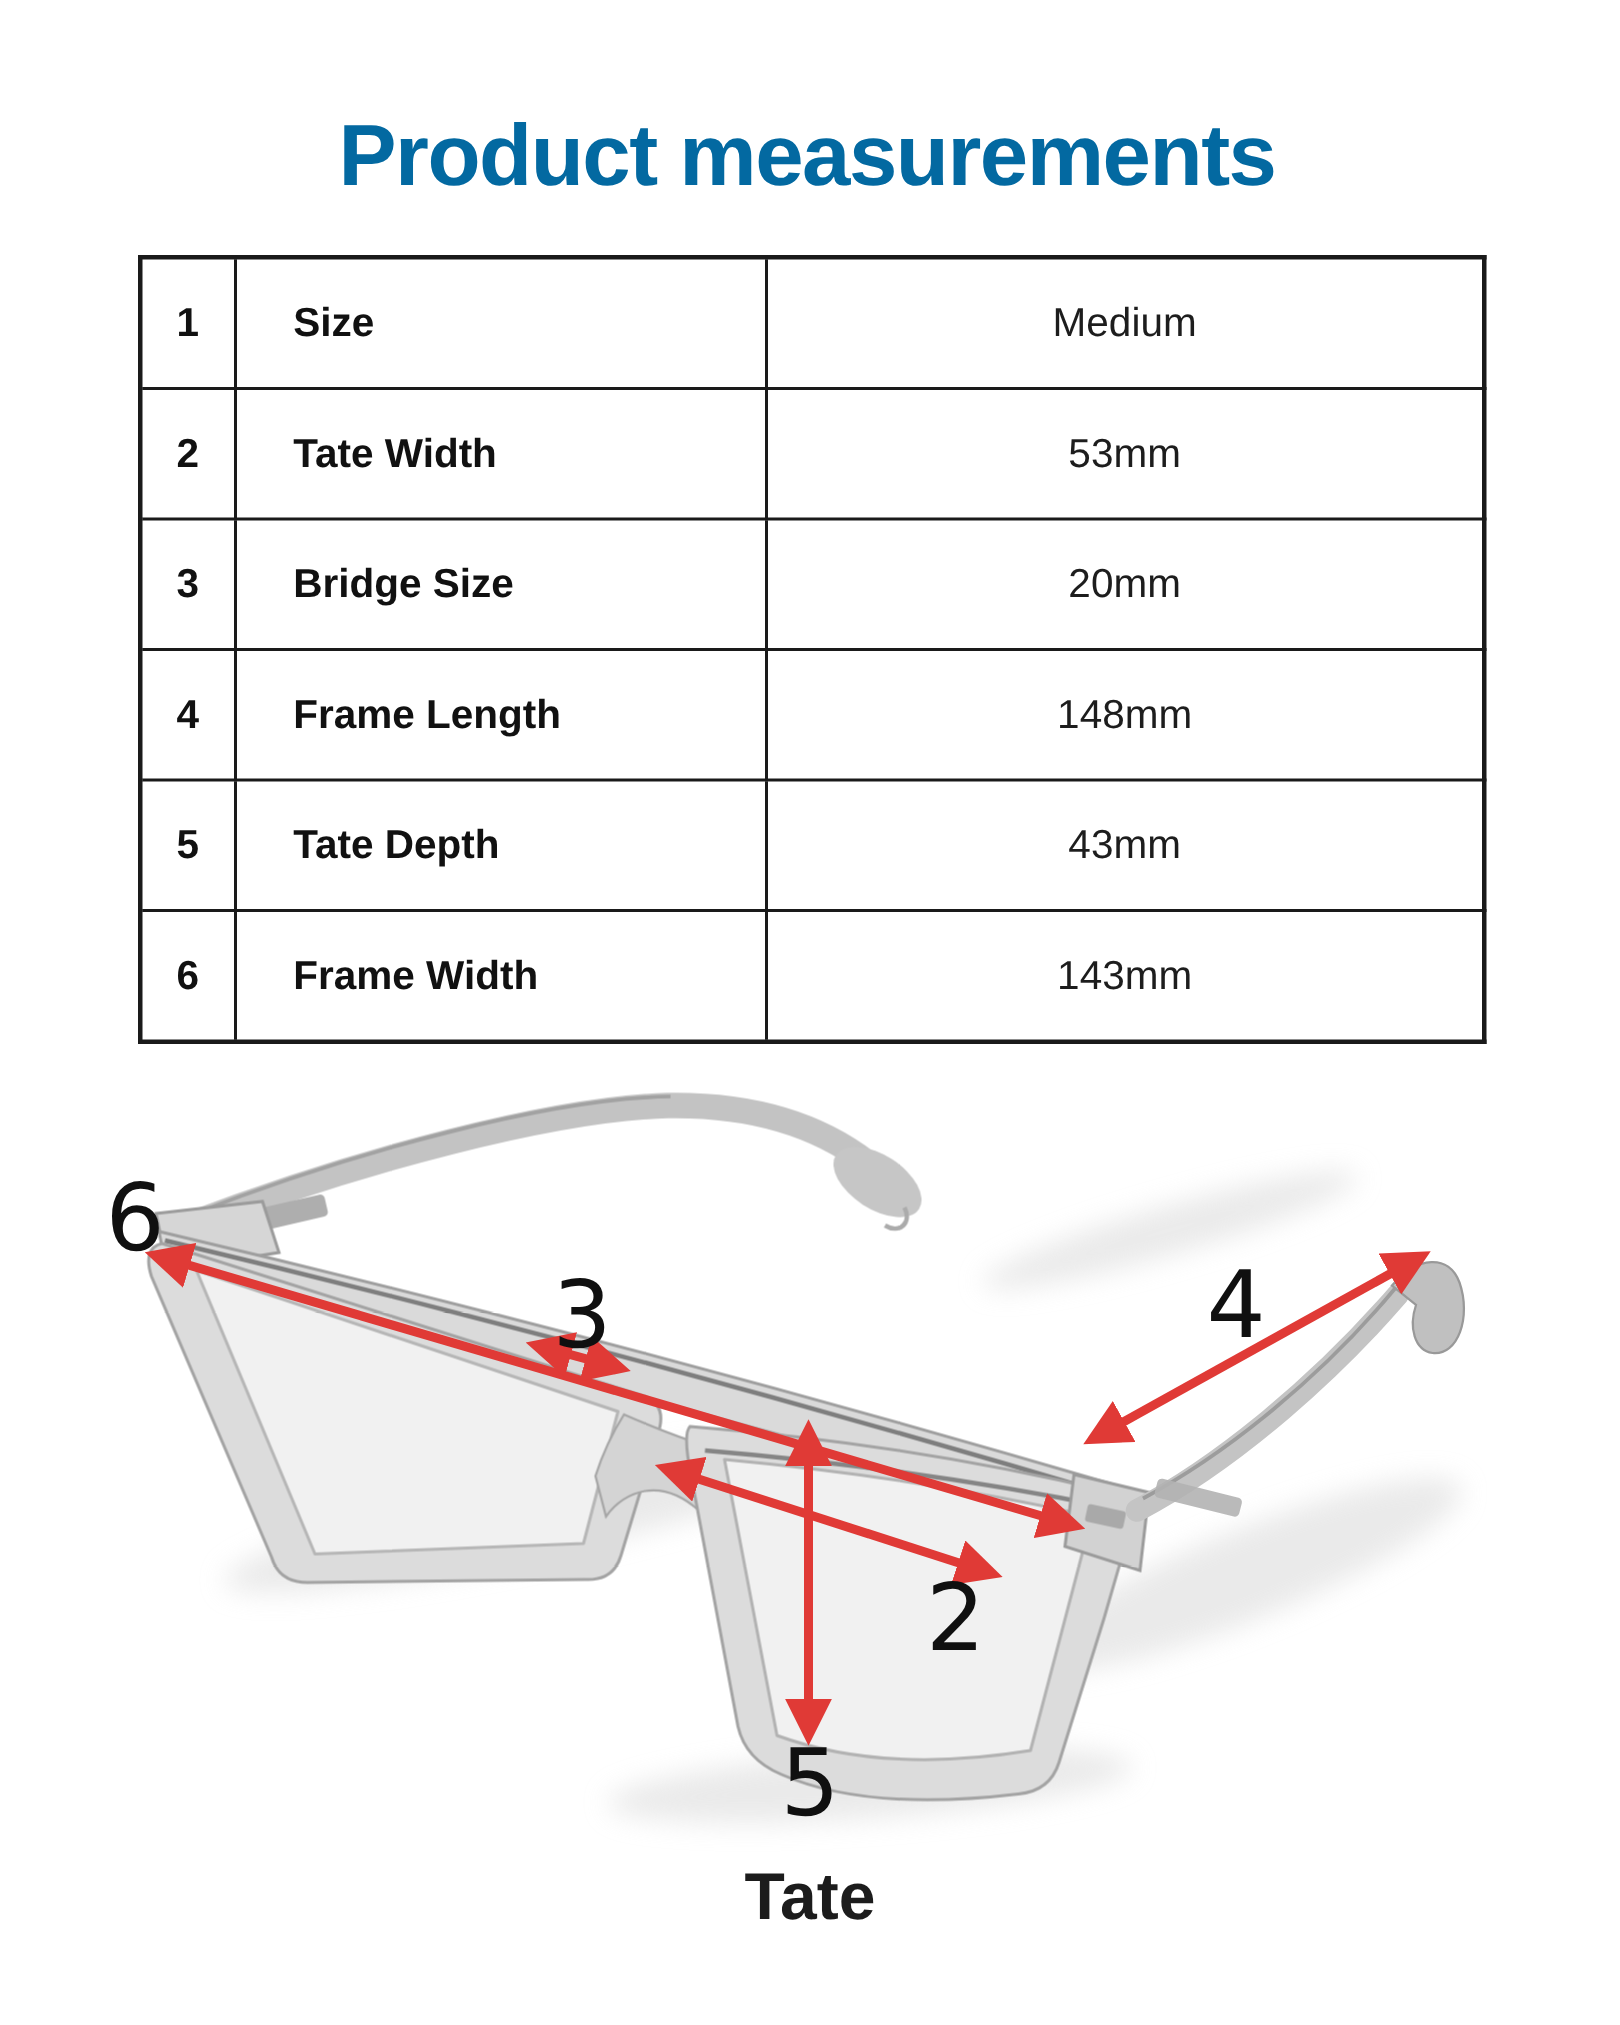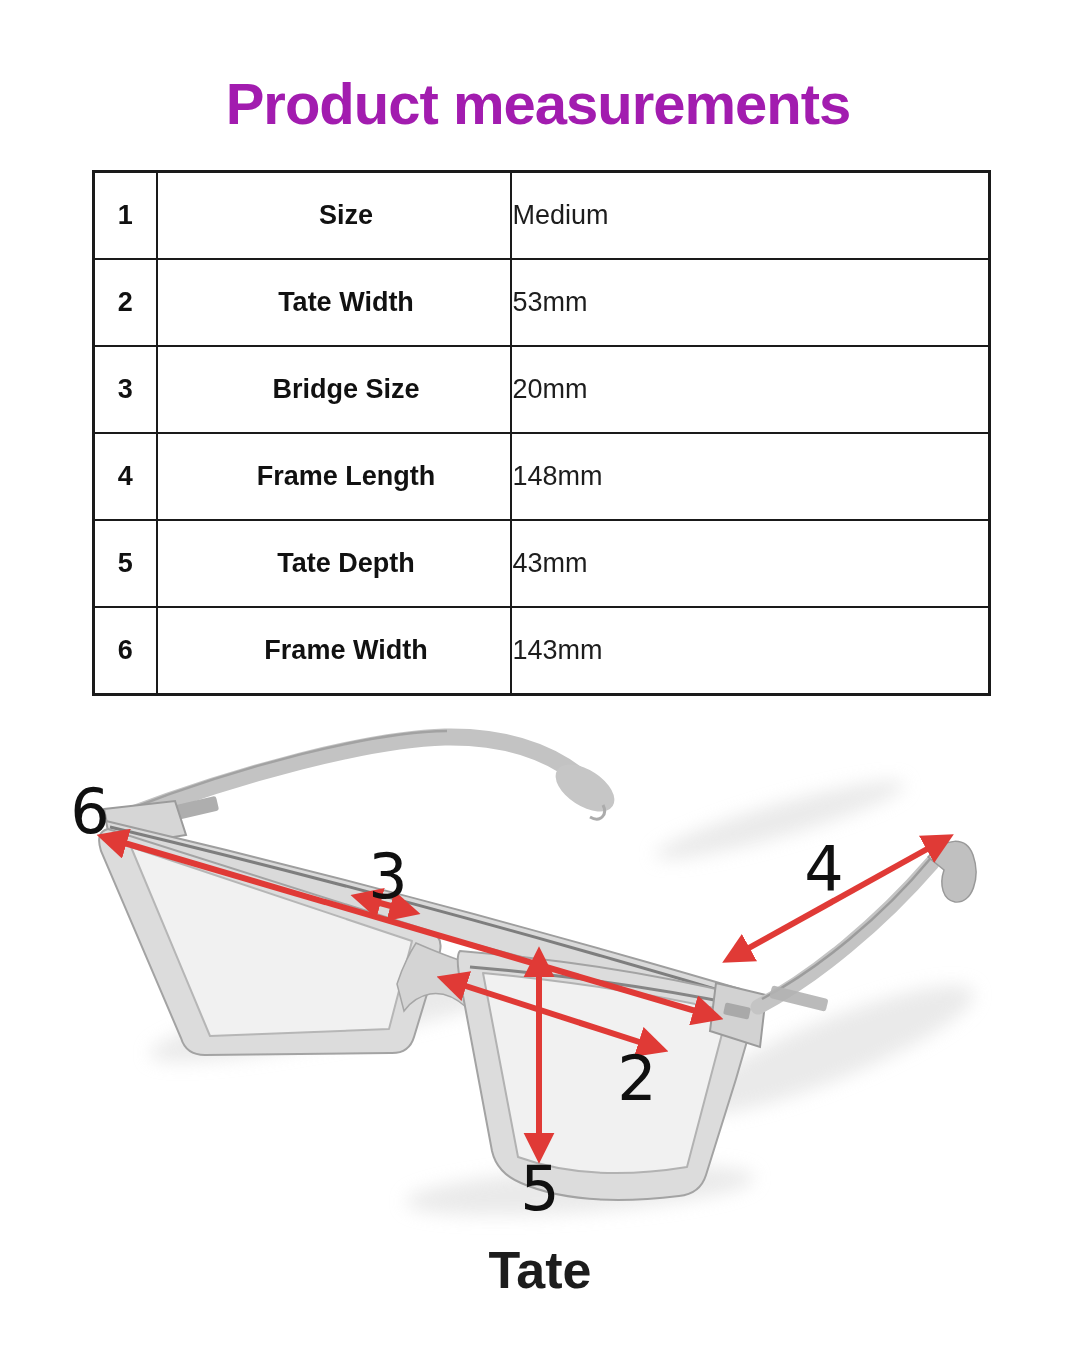--- a/index.html
+++ b/index.html
@@ -4,42 +4,42 @@
 <style>
   html,body{margin:0;padding:0;}
   body{
     width:1080px;height:1350px;position:relative;background:#ffffff;
     font-family:"Liberation Sans",sans-serif;overflow:hidden;
   }
   
   .page-title{
     position:absolute;top:70px;left:0;width:1076px;
     text-align:center;font-size:58px;font-weight:700;
-    color:#a21caf;letter-spacing:-1px;margin:0;
+    color:#0369a1;letter-spacing:-1px;margin:0;
   }
   
   .meas-table{
     position:absolute;top:170px;left:92px;width:896px;
     border-collapse:collapse;table-layout:fixed;
     border:3px solid #1a1a1a;
   }
   .meas-table td{
     border:2px solid #1a1a1a;height:83px;vertical-align:middle;
     font-size:27px;color:#111;background:#fff;
   }
   td.c-num{text-align:center;font-weight:700;}
-  td.c-label{font-weight:700;padding-left:26px;text-align:center;}
-  td.c-value{text-align:left;font-weight:400;color:#1d1d1d;}
+  td.c-label{font-weight:700;padding-left:38px;}
+  td.c-value{text-align:center;font-weight:400;color:#1d1d1d;}
   
   .figure-wrap{position:absolute;top:705px;left:0;width:1080px;height:560px;}
   .figure-wrap svg{display:block;}
   
   .product-name{
     position:absolute;top:1240px;left:0;width:1080px;
-    text-align:center;font-size:52px;font-weight:700;color:#1c1c1c;margin:0;
+    text-align:center;font-size:44px;font-weight:700;color:#1c1c1c;margin:0;
   }
   .annot{
     font-family:"DejaVu Sans",sans-serif;font-size:62px;font-weight:400;fill:#101010;
   }
 </style>
 </head>
 <body>
 
 <h1 class="page-title">Product measurements</h1>
 

